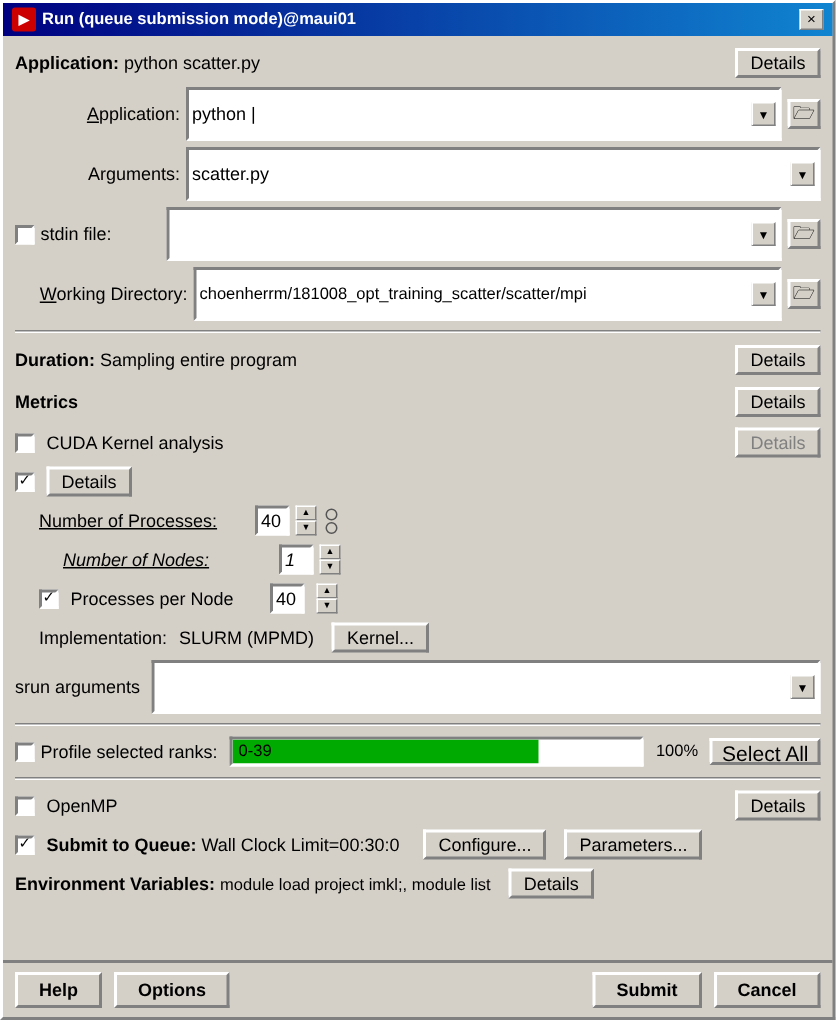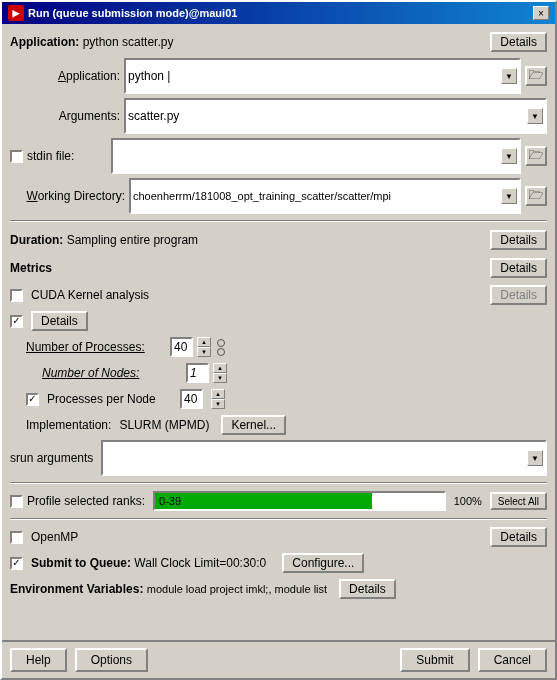--- a/index.html
+++ b/index.html
@@ -143,21 +143,21 @@
       font-size: 12px;
       cursor: pointer;
       white-space: nowrap;
     }
     .win-btn-small {
       height: 18px;
       background: #d4d0c8;
       border: 2px solid;
       border-color: #ffffff #808080 #808080 #ffffff;
       padding: 0 6px;
-      font-size: 10px;
+      font-size: 14px;
       cursor: pointer;
       white-space: nowrap;
     }
     .win-btn-gray {
       height: 20px;
       background: #d4d0c8;
       border: 2px solid;
       border-color: #ffffff #808080 #808080 #ffffff;
       padding: 0 8px;
       font-size: 12px;
@@ -275,21 +275,21 @@
       gap: 8px;
     }
     .bold-btn {
       height: 24px;
       background: #d4d0c8;
       border: 2px solid;
       border-color: #ffffff #808080 #808080 #ffffff;
       padding: 0 14px;
       font-size: 12px;
       cursor: pointer;
-      font-weight: normal;
+      font-weight: bold;
     }
     .small-icons {
       display: flex;
       flex-direction: column;
       gap: 1px;
       margin-left: 2px;
     }
     .small-icon-circle {
       width: 8px;
       height: 8px;
@@ -466,20 +466,21 @@
       <button class="win-btn">Details</button>
     </div>
 
     <div class="field-row checkbox-row">
       <div class="checkbox checked"></div>
       <span>
         <strong>Submit to Queue:</strong>
         <span>Wall Clock Limit=00:30:0</span>
       </span>
       <button class="win-btn" style="margin-left:8px;">Configure...</button>
+      <button class="win-btn" style="margin-left:4px;">Parameters...</button>
     </div>
 
     <div class="field-row">
       <span>
         <strong>Environment Variables:</strong>
         <span style="font-size:11px;">module load project imkl;, module list</span>
       </span>
       <button class="win-btn" style="margin-left:8px; flex-shrink:0;">Details</button>
     </div>
 

